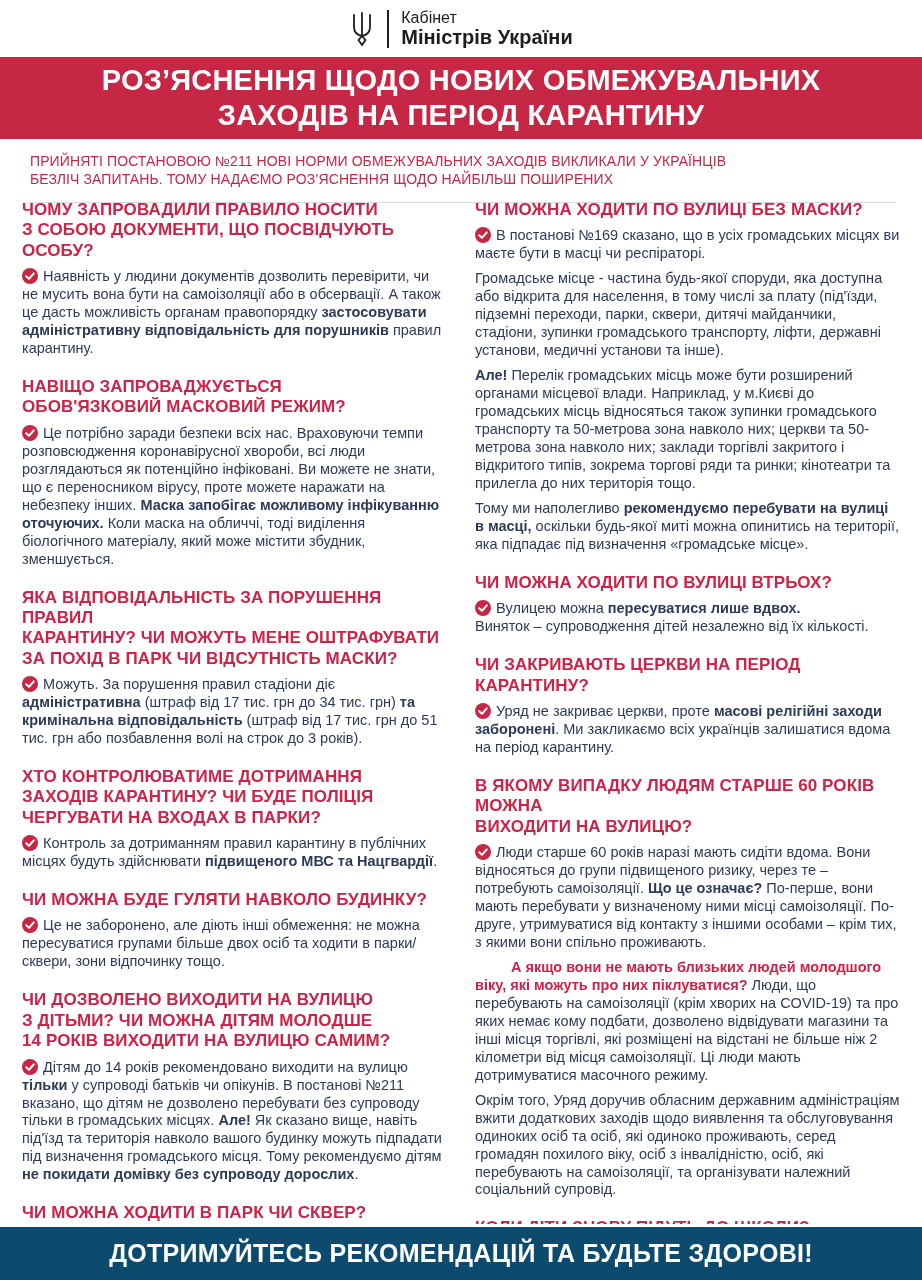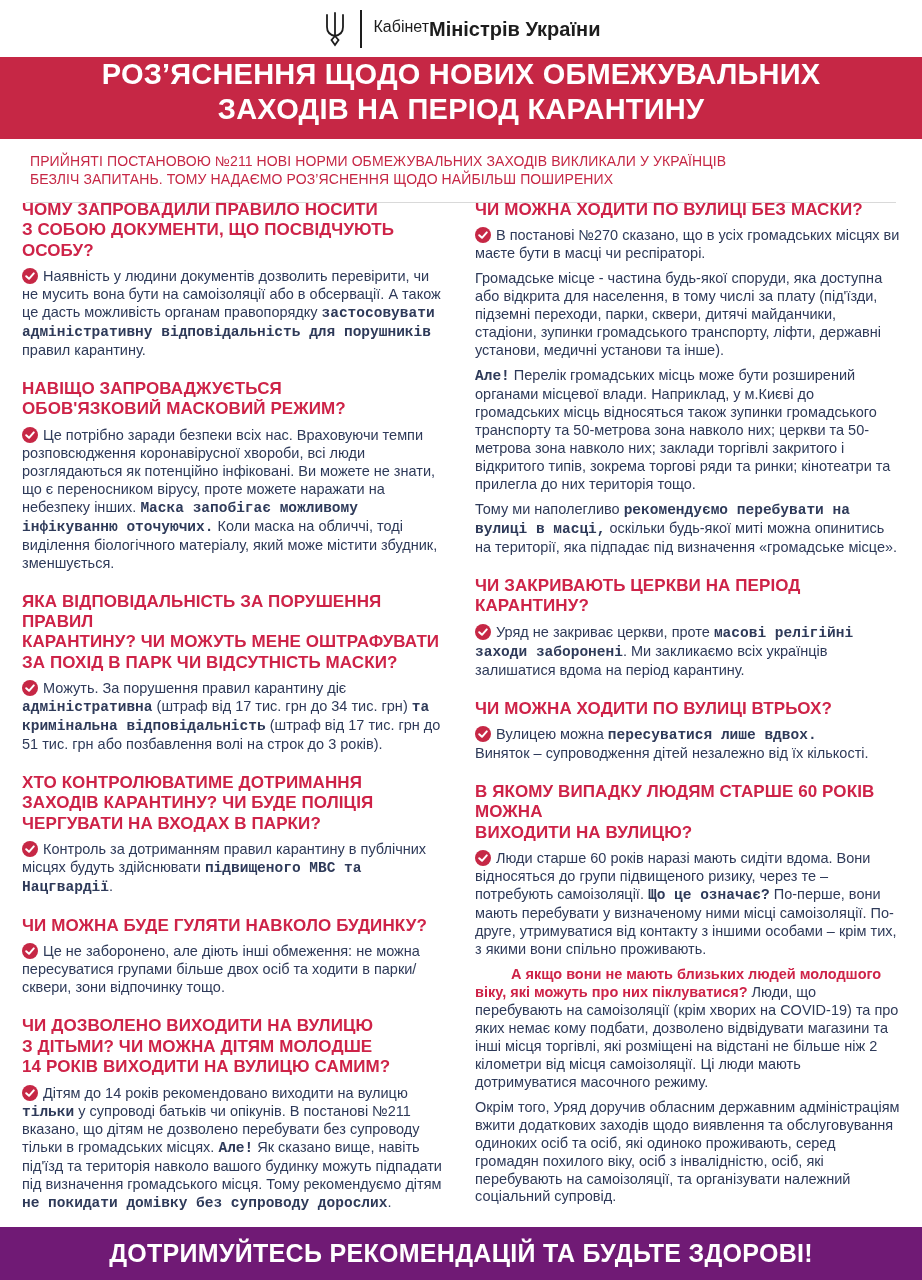--- a/index.html
+++ b/index.html
@@ -7,26 +7,26 @@
     width:922px;height:1280px;position:relative;background:#ffffff;
     font-family:"Liberation Sans","DejaVu Sans",sans-serif;
     -webkit-font-smoothing:antialiased;overflow:hidden;
   }
   
   .header{
     height:57px;display:flex;align-items:center;justify-content:center;gap:12px;
   }
   .emblem{width:26px;height:36px;display:block;}
   .header-divider{width:2px;height:38px;background:#1d1d1d;}
-  .org{display:flex;line-height:1.1;color:#1d1d1d;}
+  .org{display:flex;flex-direction:column;line-height:1.1;color:#1d1d1d;}
   .org .l1{font-size:16px;font-weight:400;}
   .org .l2{font-size:20px;font-weight:700;}
   
   .banner{
-    height:82px;background:#c62745;color:#ffffff;display:flex;justify-content:center;
+    height:82px;background:#c62745;color:#ffffff;display:flex;align-items:center;justify-content:center;
     text-align:center;
   }
   .banner h1{
     margin:0;font-size:29px;line-height:1.22;font-weight:700;letter-spacing:0.2px;white-space:pre-line;
   }
   
   .intro{
     padding:13px 30px 12px;text-align:left;color:#c62745;
     font-size:14px;line-height:1.3;font-weight:400;white-space:pre-line;letter-spacing:0.1px;
   }
@@ -39,27 +39,27 @@
   .col{width:425px;flex:0 0 425px;}
   section.qa{margin-bottom:19px;}
   .q{
     margin:0 0 7px 0;color:#ce2348;font-size:17px;line-height:1.2;font-weight:700;
     white-space:pre-line;letter-spacing:0.1px;
   }
   .a{
     margin:0 0 7px 0;color:#2e3a59;font-size:14.5px;line-height:1.24;
   }
   .a:last-child{margin-bottom:0;}
-  .a .b{font-weight:700;font-family:Liberation Mono, monospace;}
+  .a .b{font-weight:700;}
   .a .r{color:#ce2348;font-weight:700;margin-left:36px;}
   .a span{white-space:pre-line;}
   .check{width:16px;height:16px;vertical-align:-3px;margin-right:5px;}
   
   .footer{
-    position:absolute;left:0;right:0;bottom:0;height:53px;background:#701a75;color:#ffffff;
+    position:absolute;left:0;right:0;bottom:0;height:53px;background:#0c4a6e;color:#ffffff;
     display:flex;align-items:center;justify-content:center;
   }
   .footer .t{font-size:25px;font-weight:700;letter-spacing:0.3px;}
 </style>
 </head>
 <body>
 
 <div class="header">
   <svg class="emblem" viewBox="0 0 26 36" fill="none" stroke="#1d1d1d" stroke-width="1.8" stroke-linecap="round">
     <path d="M13 2 v23"></path>
@@ -101,21 +101,21 @@
             <path d="M4.2 8.2 L7 10.8 L11.8 5.4" fill="none" stroke="#ffffff" stroke-width="2" stroke-linecap="round" stroke-linejoin="round"></path>
           </svg><span>Це потрібно заради безпеки всіх нас. Враховуючи темпи розповсюдження коронавірусної хвороби, всі люди розглядаються як потенційно інфіковані. Ви можете не знати, що є переносником вірусу, проте можете наражати на небезпеку інших. </span><span class="b">Маска запобігає можливому інфікуванню оточуючих.</span><span> Коли маска на обличчі, тоді виділення біологічного матеріалу, який може містити збудник, зменшується.</span></p>
       </section>
       <section class="qa">
         <h2 class="q">ЯКА ВІДПОВІДАЛЬНІСТЬ ЗА ПОРУШЕННЯ ПРАВИЛ
 КАРАНТИНУ? ЧИ МОЖУТЬ МЕНЕ ОШТРАФУВАТИ
 ЗА ПОХІД В ПАРК ЧИ ВІДСУТНІСТЬ МАСКИ?</h2>
         <p class="a"><svg class="check" viewBox="0 0 16 16">
             <circle cx="8" cy="8" r="8" fill="#c62745"></circle>
             <path d="M4.2 8.2 L7 10.8 L11.8 5.4" fill="none" stroke="#ffffff" stroke-width="2" stroke-linecap="round" stroke-linejoin="round"></path>
-          </svg><span>Можуть. За порушення правил карантину діє </span><span class="b">адміністративна</span><span> (штраф від 17 тис. грн до 34 тис. грн) </span><span class="b">та кримінальна відповідальність</span><span> (штраф від 17 тис. грн до 51 тис. грн або позбавлення волі на строк до 3 років).</span></p>
+          </svg><span>Можуть. За порушення правил стадіони діє </span><span class="b">адміністративна</span><span> (штраф від 17 тис. грн до 34 тис. грн) </span><span class="b">та кримінальна відповідальність</span><span> (штраф від 17 тис. грн до 51 тис. грн або позбавлення волі на строк до 3 років).</span></p>
       </section>
       <section class="qa">
         <h2 class="q">ХТО КОНТРОЛЮВАТИМЕ ДОТРИМАННЯ
 ЗАХОДІВ КАРАНТИНУ? ЧИ БУДЕ ПОЛІЦІЯ
 ЧЕРГУВАТИ НА ВХОДАХ В ПАРКИ?</h2>
         <p class="a"><svg class="check" viewBox="0 0 16 16">
             <circle cx="8" cy="8" r="8" fill="#c62745"></circle>
             <path d="M4.2 8.2 L7 10.8 L11.8 5.4" fill="none" stroke="#ffffff" stroke-width="2" stroke-linecap="round" stroke-linejoin="round"></path>
           </svg><span>Контроль за дотриманням правил карантину в публічних місцях будуть здійснювати </span><span class="b">підвищеного МВС та Нацгвардії</span><span>.</span></p>
       </section>
@@ -142,39 +142,39 @@
             <path d="M4.2 8.2 L7 10.8 L11.8 5.4" fill="none" stroke="#ffffff" stroke-width="2" stroke-linecap="round" stroke-linejoin="round"></path>
           </svg><span>Ні, відтепер – не можна. Відвідування парків, скверів, зон відпочинку, лісопаркових та прибережних зон забороняється. Це дозволяється лише у випадку, якщо вам потрібно вигуляти домашню тварину або через службову необхідність.</span></p>
       </section>
     </div>
   <div class="col">
       <section class="qa">
         <h2 class="q">ЧИ МОЖНА ХОДИТИ ПО ВУЛИЦІ БЕЗ МАСКИ?</h2>
         <p class="a"><svg class="check" viewBox="0 0 16 16">
             <circle cx="8" cy="8" r="8" fill="#c62745"></circle>
             <path d="M4.2 8.2 L7 10.8 L11.8 5.4" fill="none" stroke="#ffffff" stroke-width="2" stroke-linecap="round" stroke-linejoin="round"></path>
-          </svg><span>В постанові №270 сказано, що в усіх громадських місцях ви маєте бути в масці чи респіраторі.</span></p>
+          </svg><span>В постанові №169 сказано, що в усіх громадських місцях ви маєте бути в масці чи респіраторі.</span></p>
         <p class="a"><span>Громадське місце - частина будь-якої споруди, яка доступна або відкрита для населення, в тому числі за плату (під'їзди, підземні переходи, парки, сквери, дитячі майданчики, стадіони, зупинки громадського транспорту, ліфти, державні установи, медичні установи та інше).</span></p>
         <p class="a"><span class="b">Але!</span><span> Перелік громадських місць може бути розширений органами місцевої влади. Наприклад, у м.Києві до громадських місць відносяться також зупинки громадського транспорту та 50-метрова зона навколо них; церкви та 50-метрова зона навколо них; заклади торгівлі закритого і відкритого типів, зокрема торгові ряди та ринки; кінотеатри та прилегла до них територія тощо.</span></p>
         <p class="a"><span>Тому ми наполегливо </span><span class="b">рекомендуємо перебувати на вулиці в масці,</span><span> оскільки будь-якої миті можна опинитись на території, яка підпадає під визначення «громадське місце».</span></p>
-      </section>
-      <section class="qa">
-        <h2 class="q">ЧИ ЗАКРИВАЮТЬ ЦЕРКВИ НА ПЕРІОД КАРАНТИНУ?</h2>
-        <p class="a"><svg class="check" viewBox="0 0 16 16">
-            <circle cx="8" cy="8" r="8" fill="#c62745"></circle>
-            <path d="M4.2 8.2 L7 10.8 L11.8 5.4" fill="none" stroke="#ffffff" stroke-width="2" stroke-linecap="round" stroke-linejoin="round"></path>
-          </svg><span>Уряд не закриває церкви, проте </span><span class="b">масові релігійні заходи заборонені</span><span>. Ми закликаємо всіх українців залишатися вдома на період карантину.</span></p>
       </section>
       <section class="qa">
         <h2 class="q">ЧИ МОЖНА ХОДИТИ ПО ВУЛИЦІ ВТРЬОХ?</h2>
         <p class="a"><svg class="check" viewBox="0 0 16 16">
             <circle cx="8" cy="8" r="8" fill="#c62745"></circle>
             <path d="M4.2 8.2 L7 10.8 L11.8 5.4" fill="none" stroke="#ffffff" stroke-width="2" stroke-linecap="round" stroke-linejoin="round"></path>
           </svg><span>Вулицею можна </span><span class="b">пересуватися лише вдвох.</span><span>
 Виняток – супроводження дітей незалежно від їх кількості.</span></p>
+      </section>
+      <section class="qa">
+        <h2 class="q">ЧИ ЗАКРИВАЮТЬ ЦЕРКВИ НА ПЕРІОД КАРАНТИНУ?</h2>
+        <p class="a"><svg class="check" viewBox="0 0 16 16">
+            <circle cx="8" cy="8" r="8" fill="#c62745"></circle>
+            <path d="M4.2 8.2 L7 10.8 L11.8 5.4" fill="none" stroke="#ffffff" stroke-width="2" stroke-linecap="round" stroke-linejoin="round"></path>
+          </svg><span>Уряд не закриває церкви, проте </span><span class="b">масові релігійні заходи заборонені</span><span>. Ми закликаємо всіх українців залишатися вдома на період карантину.</span></p>
       </section>
       <section class="qa">
         <h2 class="q">В ЯКОМУ ВИПАДКУ ЛЮДЯМ СТАРШЕ 60 РОКІВ МОЖНА
 ВИХОДИТИ НА ВУЛИЦЮ?</h2>
         <p class="a"><svg class="check" viewBox="0 0 16 16">
             <circle cx="8" cy="8" r="8" fill="#c62745"></circle>
             <path d="M4.2 8.2 L7 10.8 L11.8 5.4" fill="none" stroke="#ffffff" stroke-width="2" stroke-linecap="round" stroke-linejoin="round"></path>
           </svg><span>Люди старше 60 років наразі мають сидіти вдома. Вони відносяться до групи підвищеного ризику, через те – потребують самоізоляції. </span><span class="b">Що це означає?</span><span> По-перше, вони мають перебувати у визначеному ними місці самоізоляції. По-друге, утримуватися від контакту з іншими особами – крім тих, з якими вони спільно проживають.</span></p>
         <p class="a"><span class="r">А якщо вони не мають близьких людей молодшого віку, які можуть про них піклуватися?</span><span> Люди, що перебувають на самоізоляції (крім хворих на COVID-19) та про яких немає кому подбати, дозволено відвідувати магазини та інші місця торгівлі, які розміщені на відстані не більше ніж 2 кілометри від місця самоізоляції. Ці люди мають дотримуватися масочного режиму.</span></p>
         <p class="a"><span>Окрім того, Уряд доручив обласним державним адміністраціям вжити додаткових заходів щодо виявлення та обслуговування одиноких осіб та осіб, які одиноко проживають, серед громадян похилого віку, осіб з інвалідністю, осіб, які перебувають на самоізоляції, та організувати належний соціальний супровід.</span></p>

